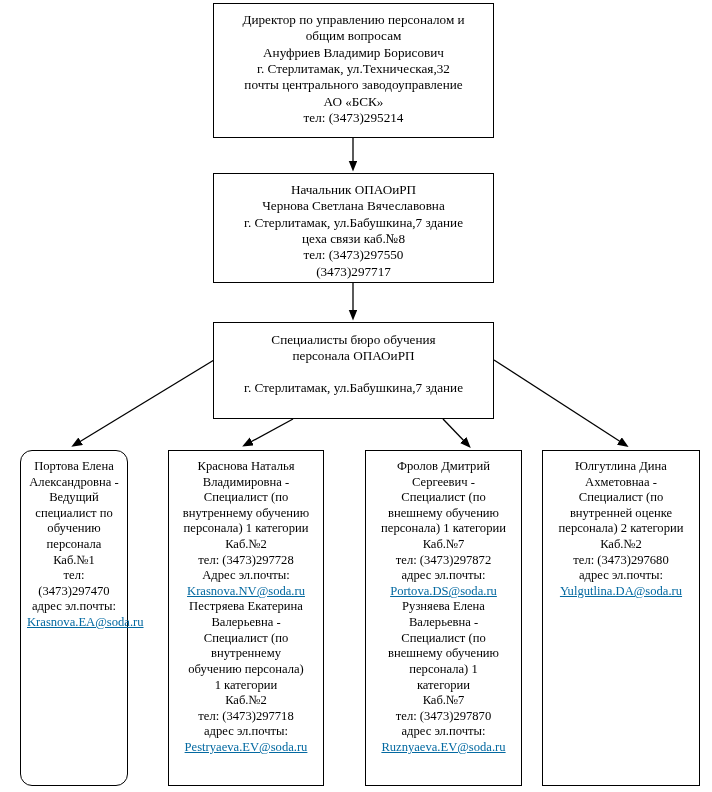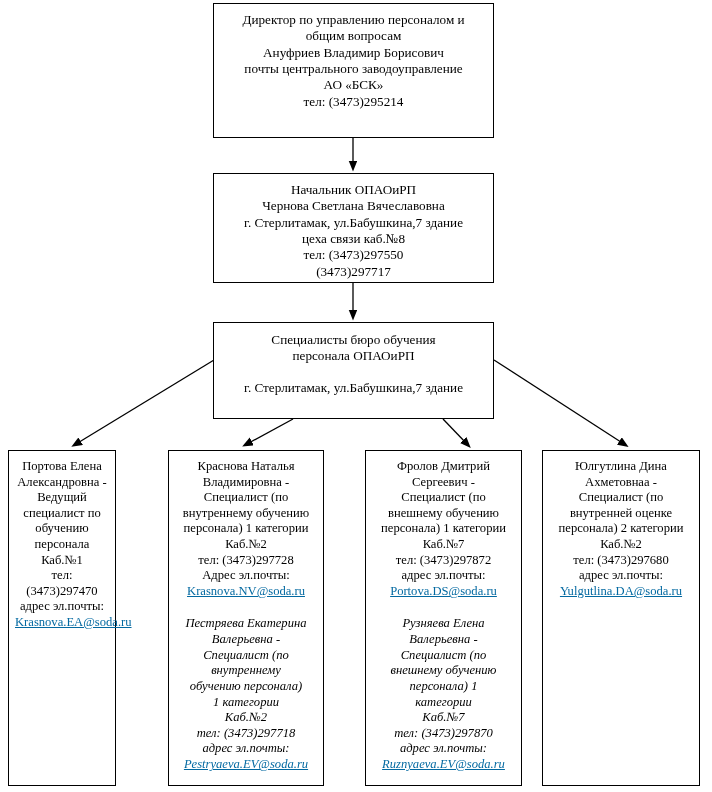--- a/index.html
+++ b/index.html
@@ -70,28 +70,26 @@
     padding-top: 9px;
   }
 
   
   .node-leaf {
     top: 450px;
     height: 336px;
     font-size: 12.6px;
     padding-top: 8px;
   }
-  .leaf-1 { left: 8px;   width: 108px; }
+  .leaf-1 { left: 20px;   width: 108px; border-radius: 12px; }
   .leaf-2 { left: 168px; width: 156px; }
   .leaf-3 { left: 365px; width: 157px; }
   .leaf-4 { left: 542px; width: 158px; }
 
   .person + .person {
-    margin-top: 17px;
-    font-style: italic;
   }
 
   .line {
     margin: 0;
   }
   .spacer {
     height: 15px;
   }
 
   .email {
@@ -122,20 +120,21 @@
 
     <line x1="443" y1="419" x2="467" y2="444" stroke="#000000" stroke-width="1.3" marker-end="url(#arrow)"></line>
 
     <line x1="494" y1="360" x2="624" y2="444" stroke="#000000" stroke-width="1.3" marker-end="url(#arrow)"></line>
   </svg>
 
   <div class="node node-director">
     <div class="line">Директор по управлению персоналом и</div>
     <div class="line">общим вопросам</div>
     <div class="line">Ануфриев Владимир Борисович</div>
+    <div class="line">г. Стерлитамак, ул.Техническая,32</div>
     <div class="line">почты центрального заводоуправление</div>
     <div class="line">АО «БСК»</div>
     <div class="line">тел: (3473)295214</div>
   </div>
 
   <div class="node node-head">
     <div class="line">Начальник ОПАОиРП</div>
     <div class="line">Чернова Светлана Вячеславовна</div>
     <div class="line">г. Стерлитамак, ул.Бабушкина,7 здание</div>
     <div class="line">цеха связи каб.№8</div>

